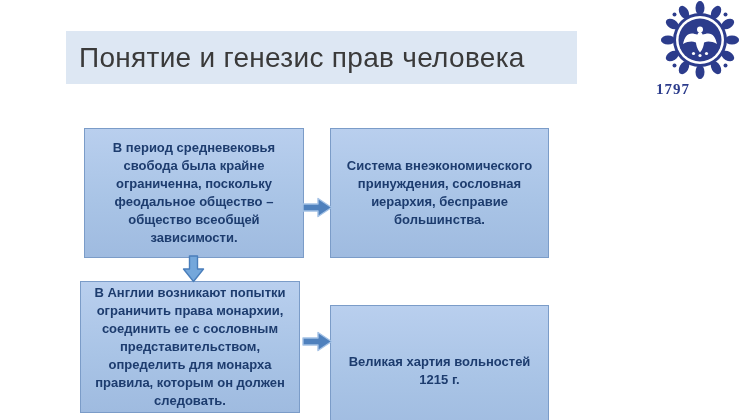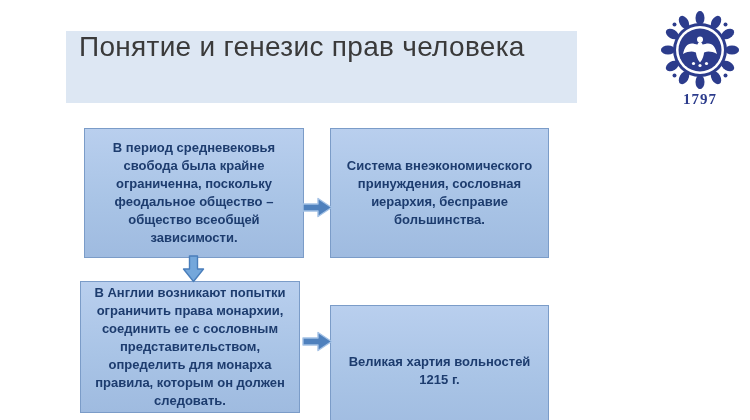--- a/index.html
+++ b/index.html
@@ -15,42 +15,42 @@
     background: #ffffff;
     overflow: hidden;
   }
 
   
   .title-banner {
     position: absolute;
     left: 66px;
     top: 31px;
     width: 511px;
-    height: 72px;
+    height: 53px;
     background: #dde7f3;
     display: flex;
-    align-items: flex-start;
+    align-items: center;
   }
   .title-banner h1 {
     margin: 0;
     padding: 0 0 0 13px;
     font-size: 28px;
     font-weight: 400;
     color: #3a3a3a;
     letter-spacing: 0.3px;
     white-space: nowrap;
   }
 
   
   .logo {
     position: absolute;
     left: 656px;
-    top: 10px;
+    top: 0;
     width: 88px;
-    text-align: center;
+    text-align: left;
   }
   .logo svg { display: block; margin: 0 auto; }
   .logo .year {
     margin-top: 1px;
     font-family: "Liberation Serif", serif;
     font-size: 15px;
     font-weight: 700;
     color: #2c3c8c;
     letter-spacing: 1px;
   }

